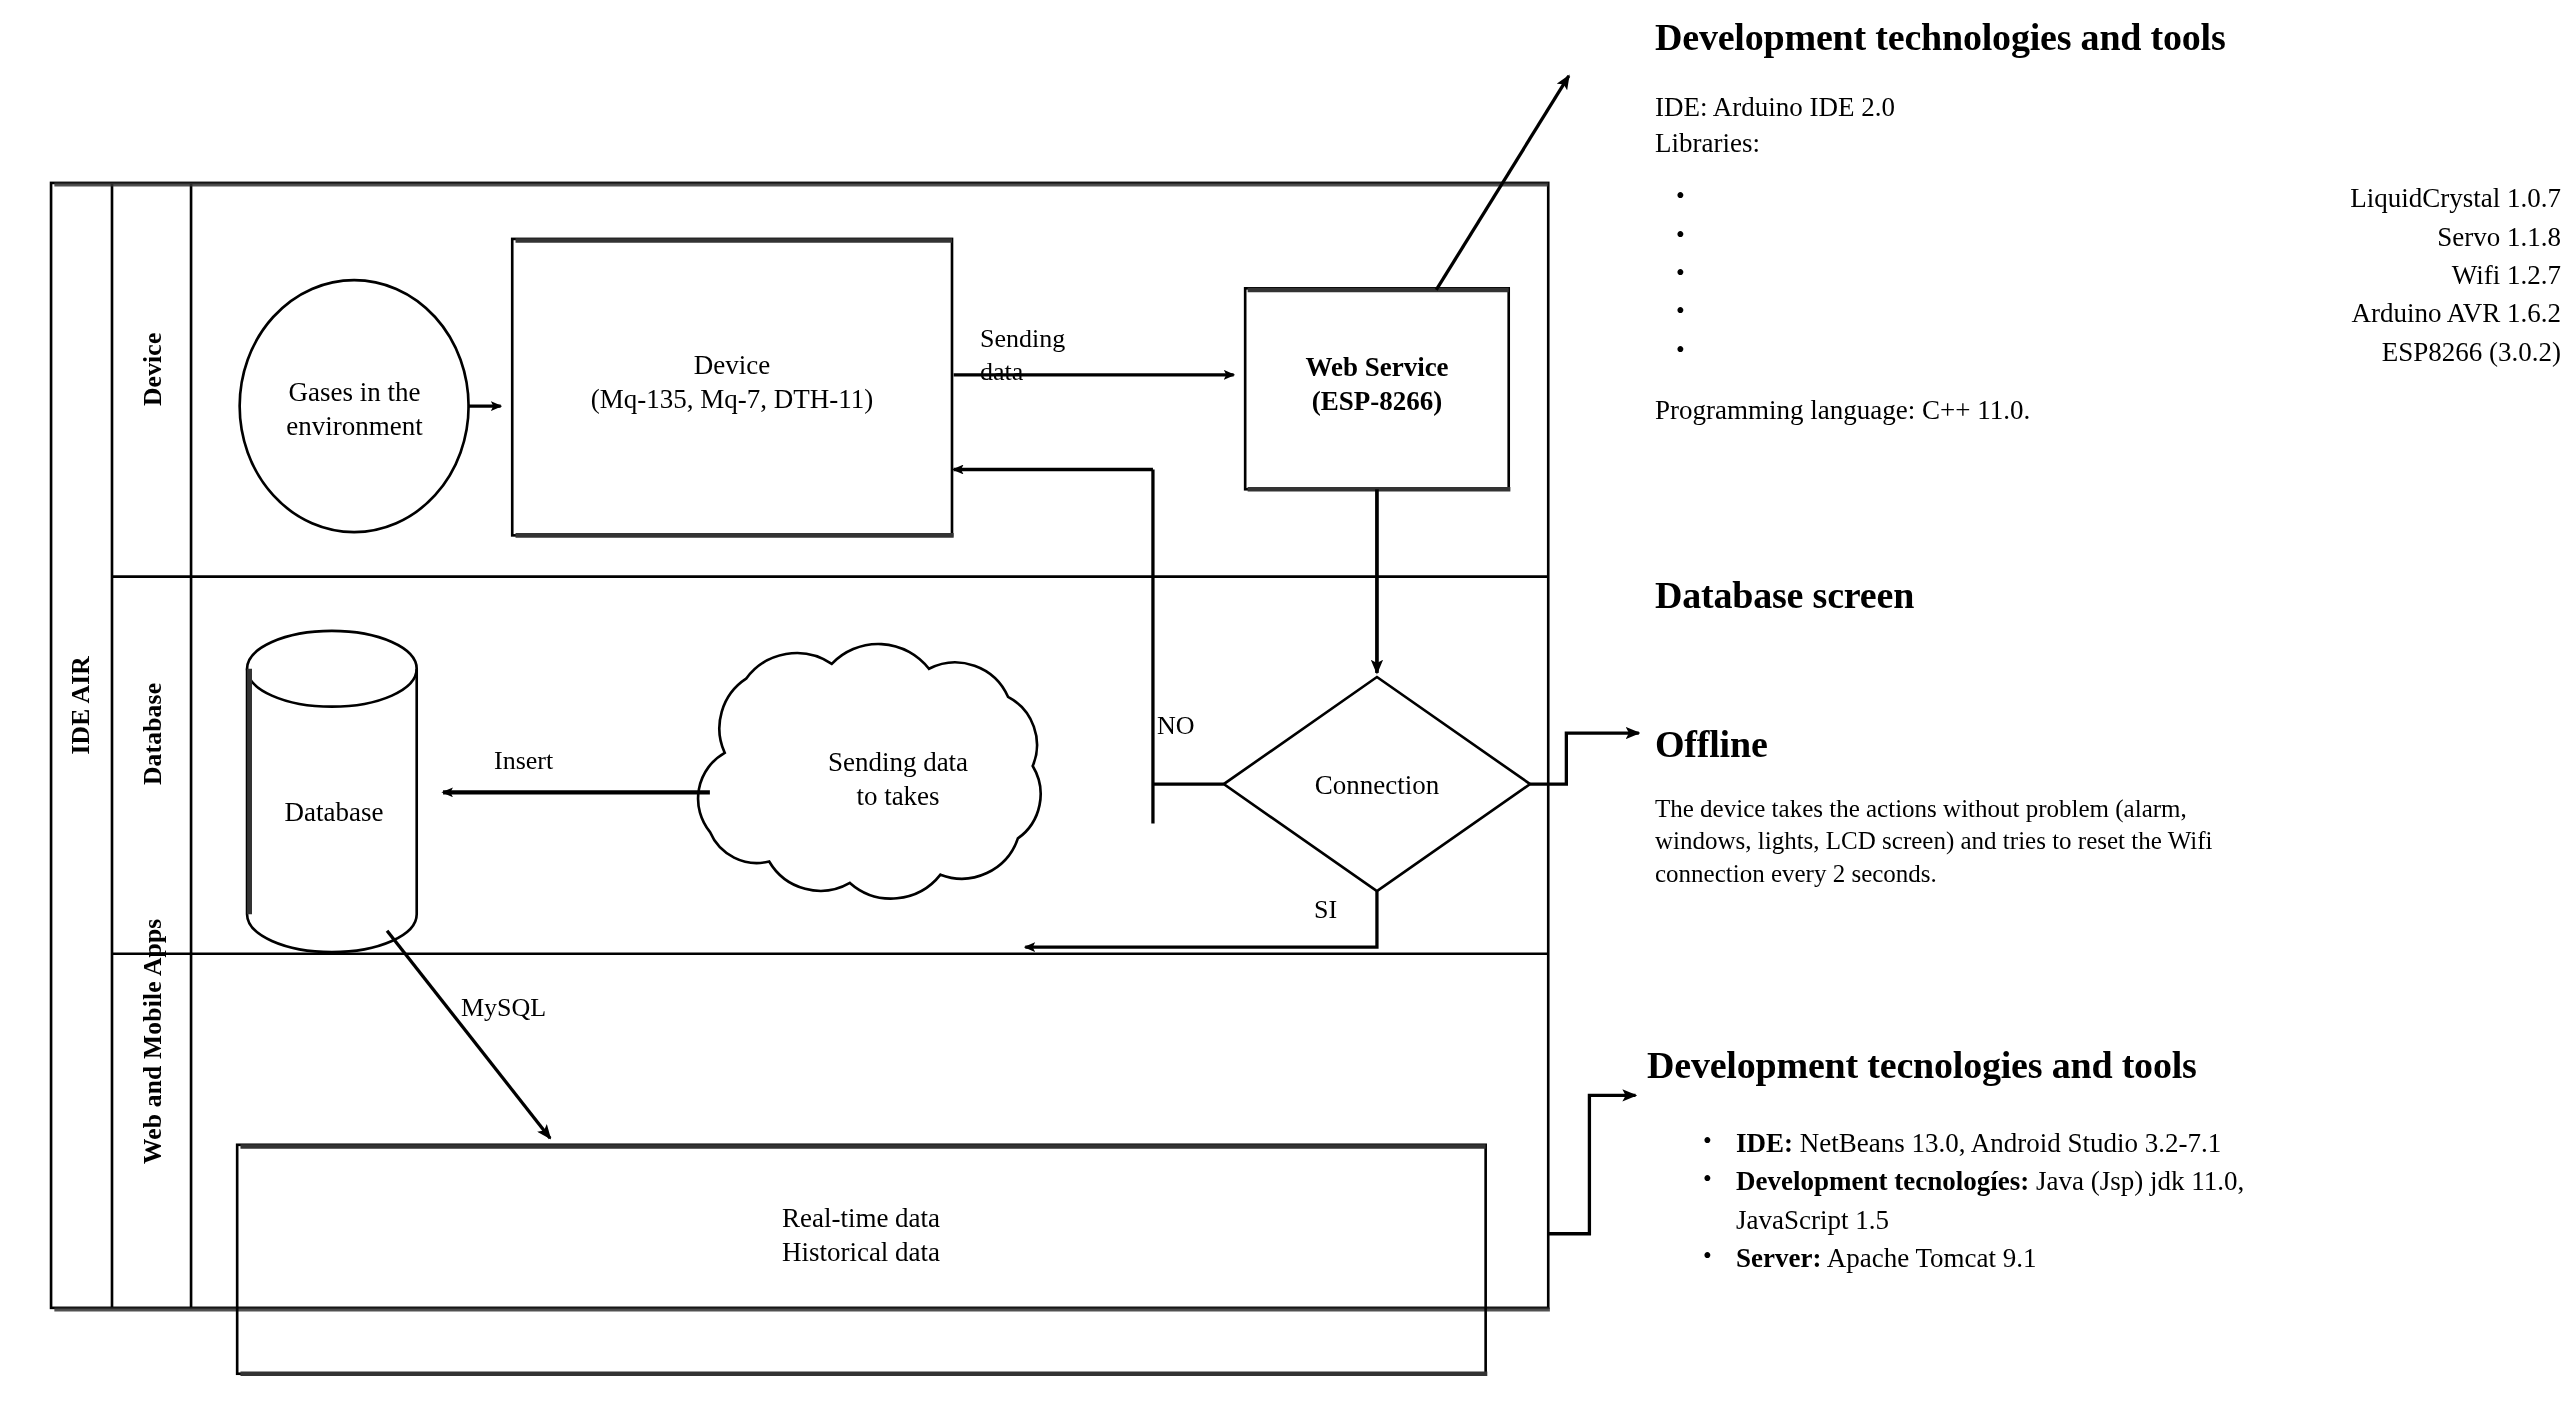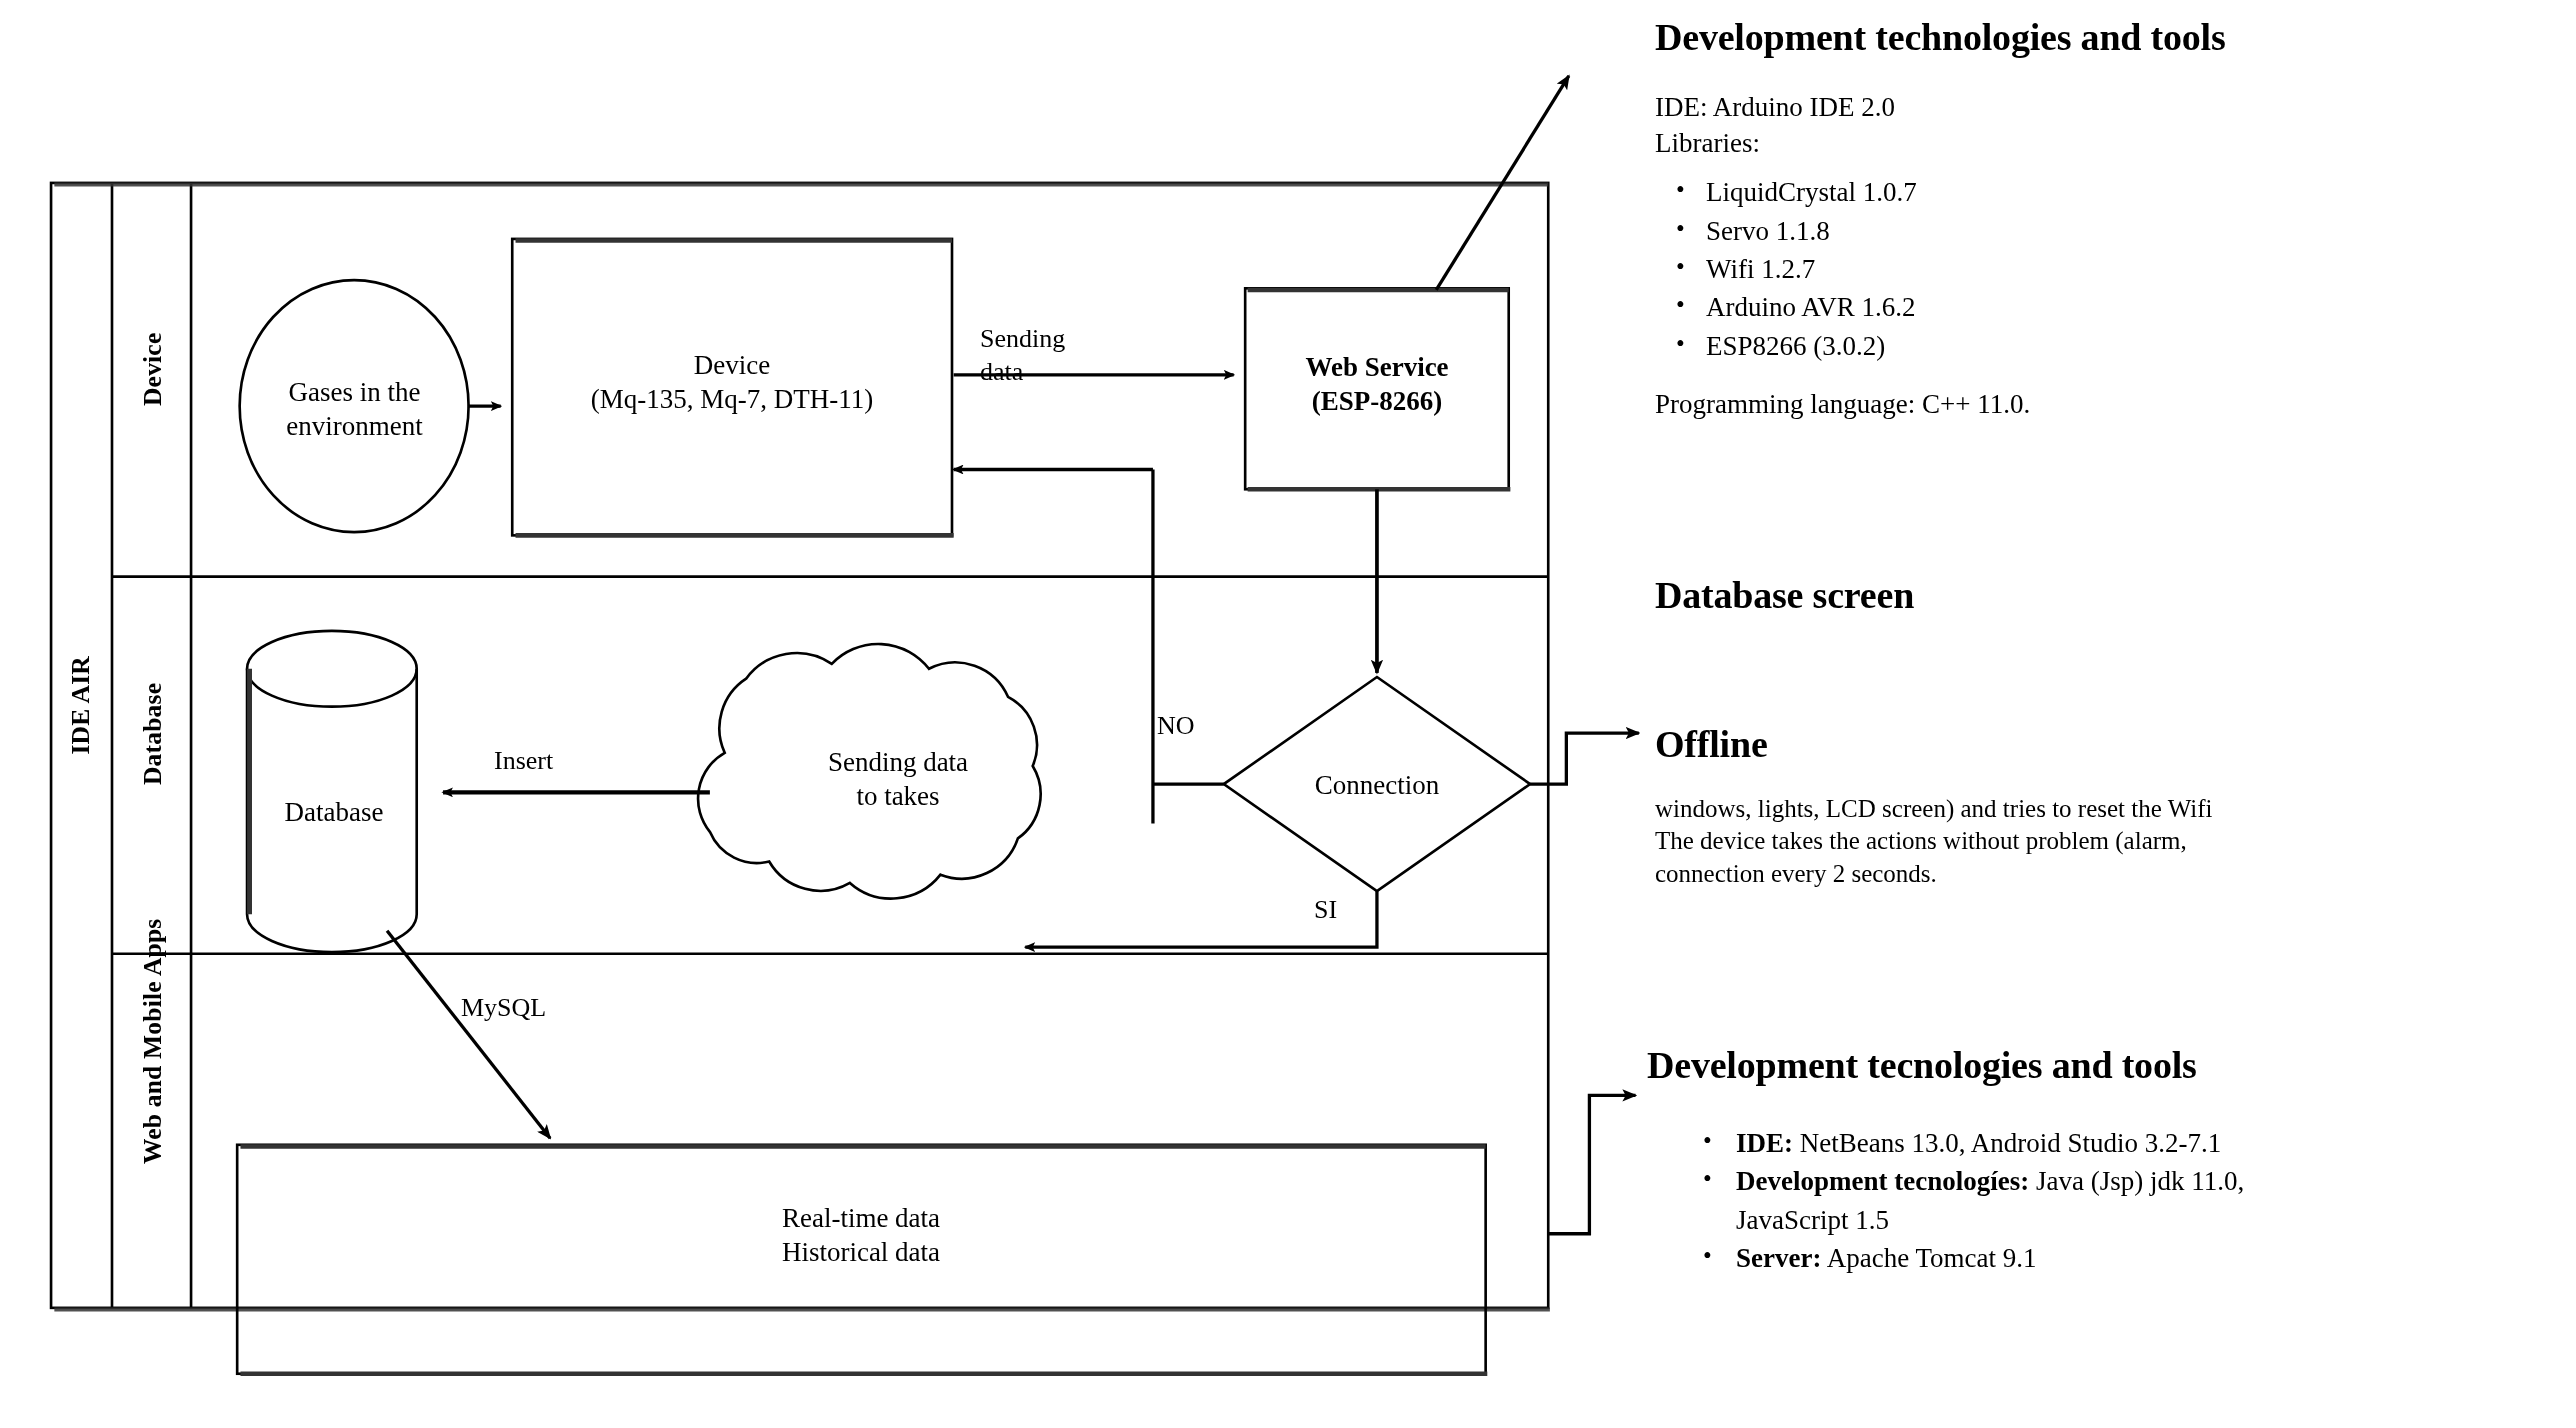--- a/index.html
+++ b/index.html
@@ -32,21 +32,21 @@
   ul.bul li::before{
     content:"\2022";position:absolute;left:-30px;top:-0.8px;font-size:25px;
   }
   ul.bul li b{font-weight:bold;}
   .nowrap{white-space:nowrap;}
 
   
   #sec-dev-tools{left:1655px;top:18px;width:906px;}
   #sec-dev-tools .h1{margin:0 0 0 0;}
   #sec-dev-tools .lines{margin-top:31px;}
-  #sec-dev-tools ul.bul{margin-top:12px;}
+  #sec-dev-tools ul.bul{margin-top:18px;text-align:right;}
   #sec-dev-tools .prog{margin-top:21.4px;}
 
   #sec-db-server{left:1655px;top:576px;width:906px;}
   #sec-db-server ul.bul{margin-top:11.5px;}
 
   #sec-offline{left:1655px;top:725px;width:922px;}
   #sec-offline .para{margin-top:28px;}
 
   #sec-web-tools{left:1647px;top:1046px;width:922px;}
   #sec-web-tools ul.bul{margin-top:38px;padding-left:89px;}
@@ -252,22 +252,22 @@
     <div class="body-line prog">Programming language: C++ 11.0.</div>
   </div>
 
   <div class="panel" id="sec-db-server">
     <div class="h1">Database screen</div>
   </div>
 
   <div class="panel" id="sec-offline">
     <div class="h1">Offline</div>
     <div class="para">
+      <div class="nowrap">The device takes the actions without problem (alarm,</div>
       <div class="nowrap">windows, lights, LCD screen) and tries to reset the Wifi</div>
-      <div class="nowrap">The device takes the actions without problem (alarm,</div>
       <div class="nowrap">connection every 2 seconds.</div>
     </div>
   </div>
 
   <div class="panel" id="sec-web-tools">
     <div class="h1">Development tecnologies and tools</div>
     <ul class="bul">
       <li>
         <b>IDE:</b><span> NetBeans 13.0, Android Studio 3.2-7.1</span>
       </li>

